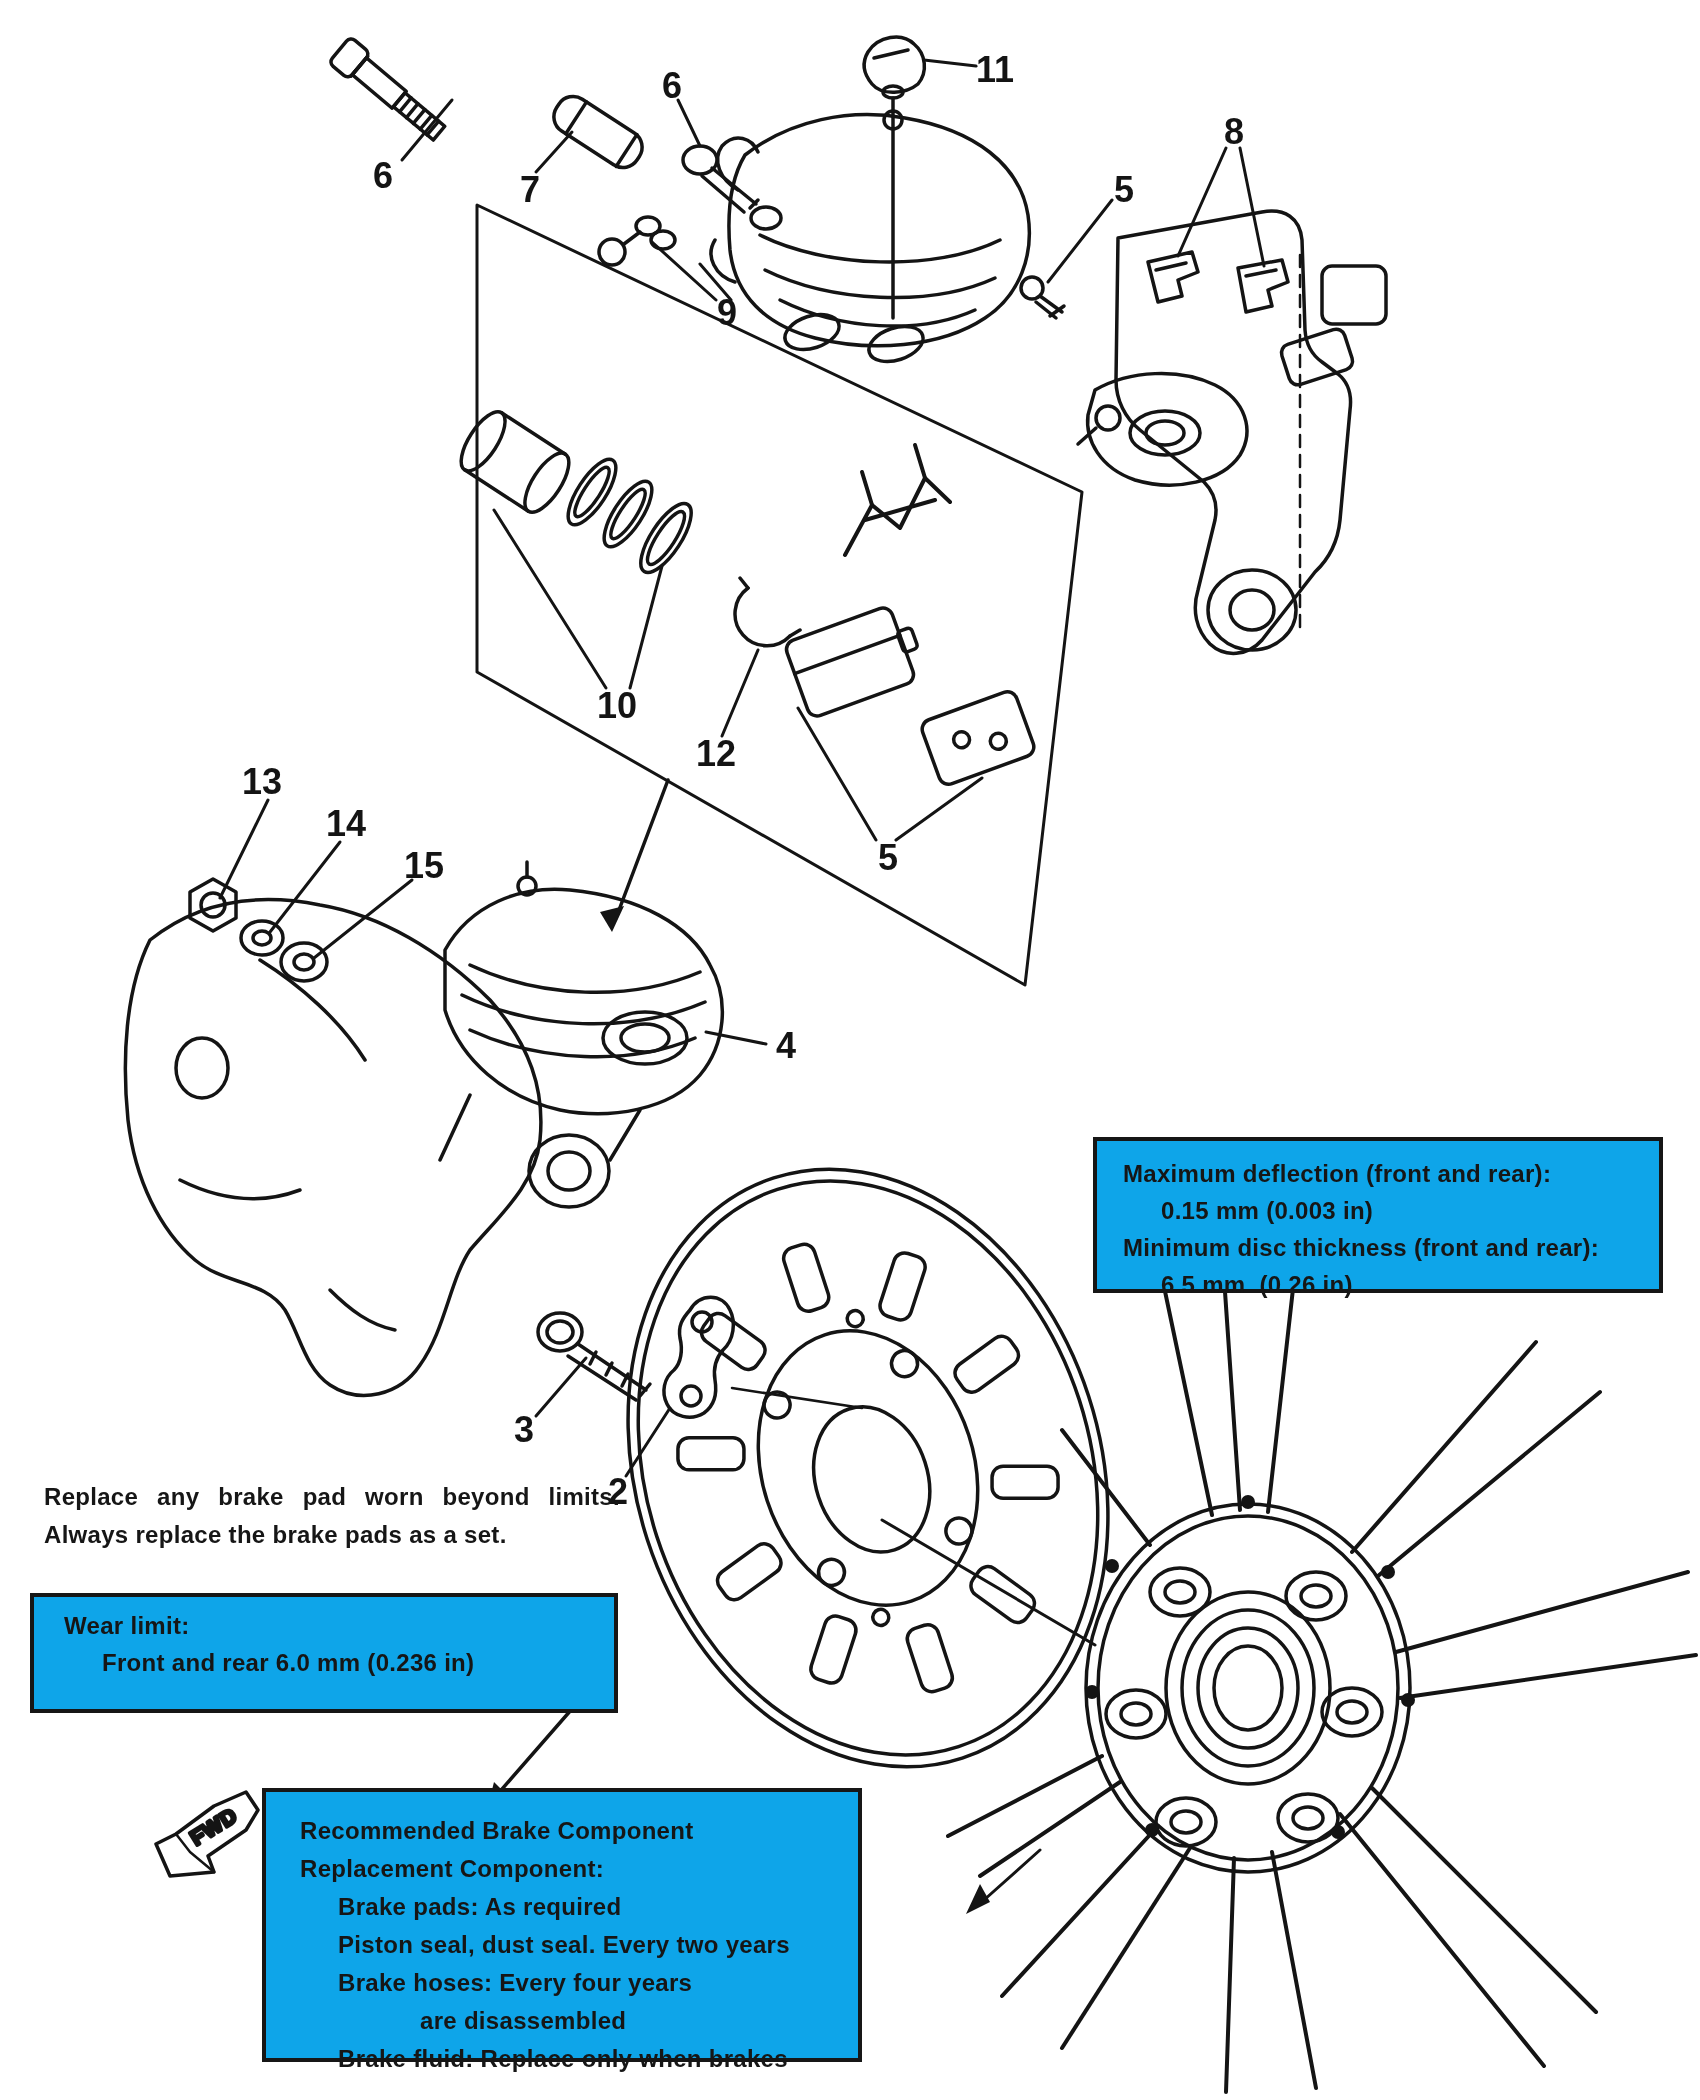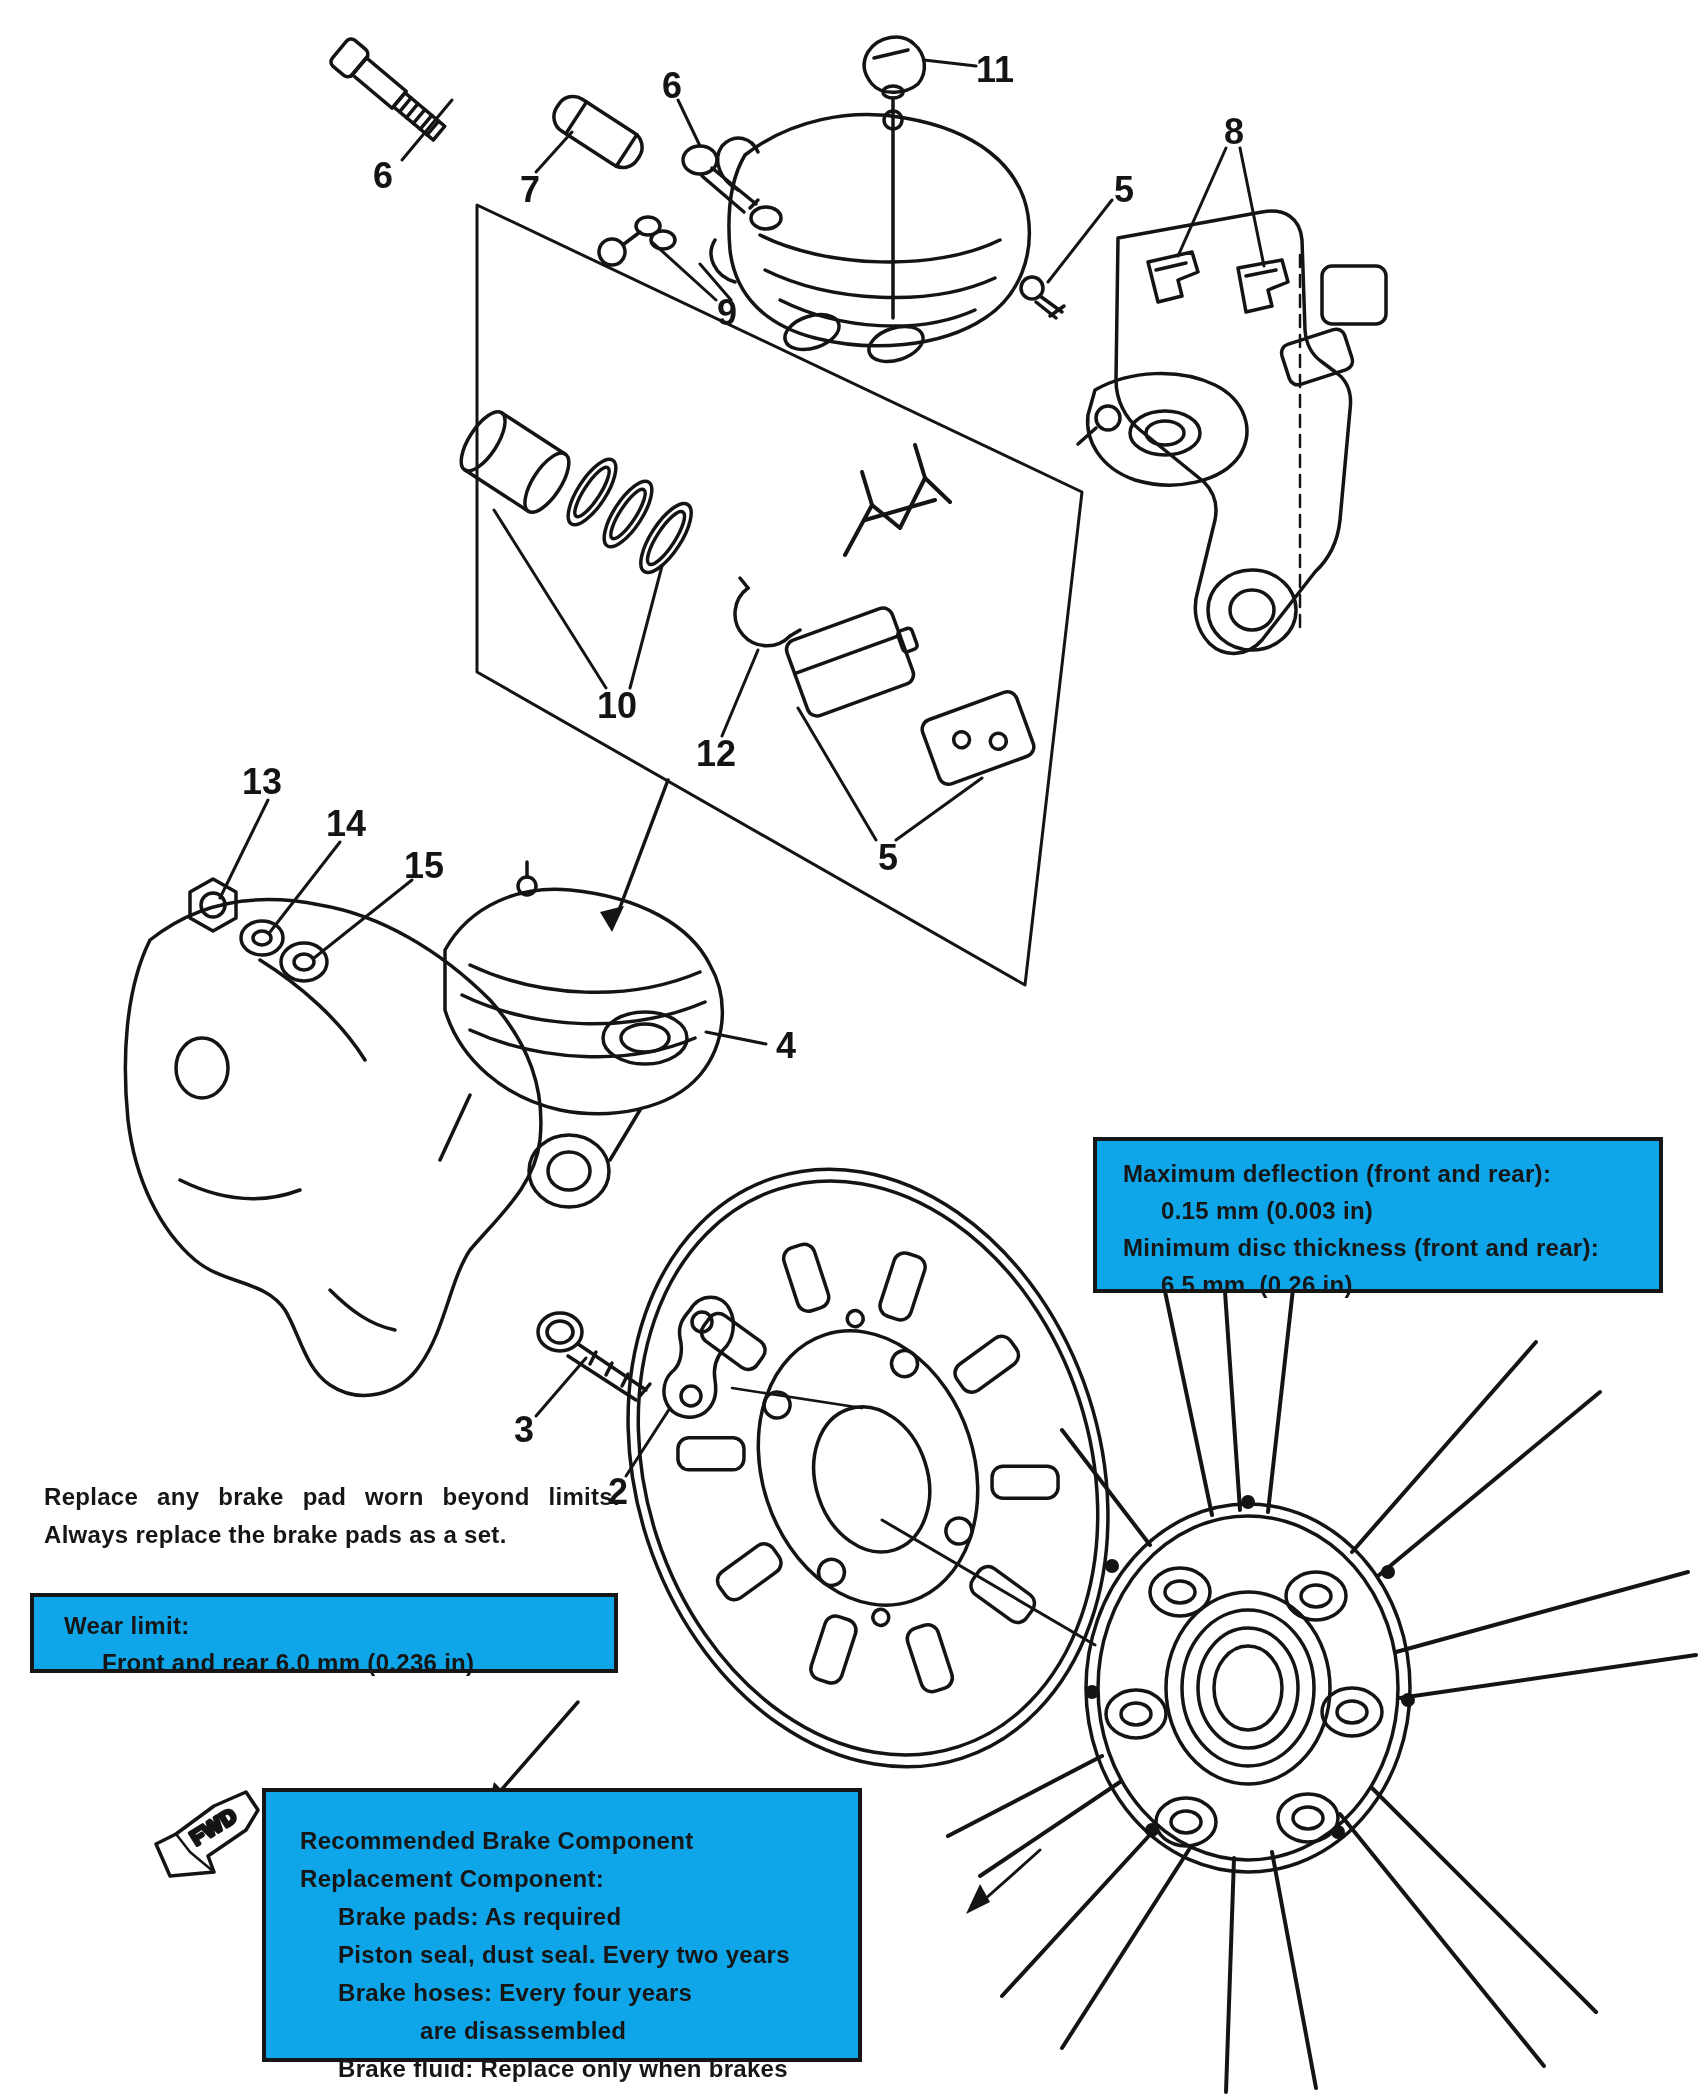--- a/index.html
+++ b/index.html
@@ -28,22 +28,22 @@
     position:absolute;
     border:4px solid #161616;
     background:#0ea5e9;
     box-sizing:border-box;
     font-weight:700;
   }
   .note-line{white-space:pre;line-height:37px;font-size:24px;letter-spacing:.3px;}
   .ind1{padding-left:38px;}
   .ind2{padding-left:120px;}
   .spec-box{left:1093px;top:1137px;width:570px;height:156px;padding:14px 0 0 26px;}
-  .wear-box{left:30px;top:1593px;width:588px;height:80px;padding:10px 0 0 30px;}
-  .sched-box{left:262px;top:1788px;width:600px;height:274px;padding:30px 0 0 34px;}
+  .wear-box{left:30px;top:1593px;width:588px;height:120px;padding:10px 0 0 30px;}
+  .sched-box{left:262px;top:1788px;width:600px;height:274px;padding:20px 0 0 34px;}
   .sched-box .note-line{line-height:38px;}
   .pad-note{
     position:absolute;left:36px;top:1478px;width:576px;
     font-size:24px;font-weight:700;line-height:38px;
     text-align:justify;letter-spacing:.3px;margin-left:8px;
   }
 </style>
 </head>
 <body>
 

